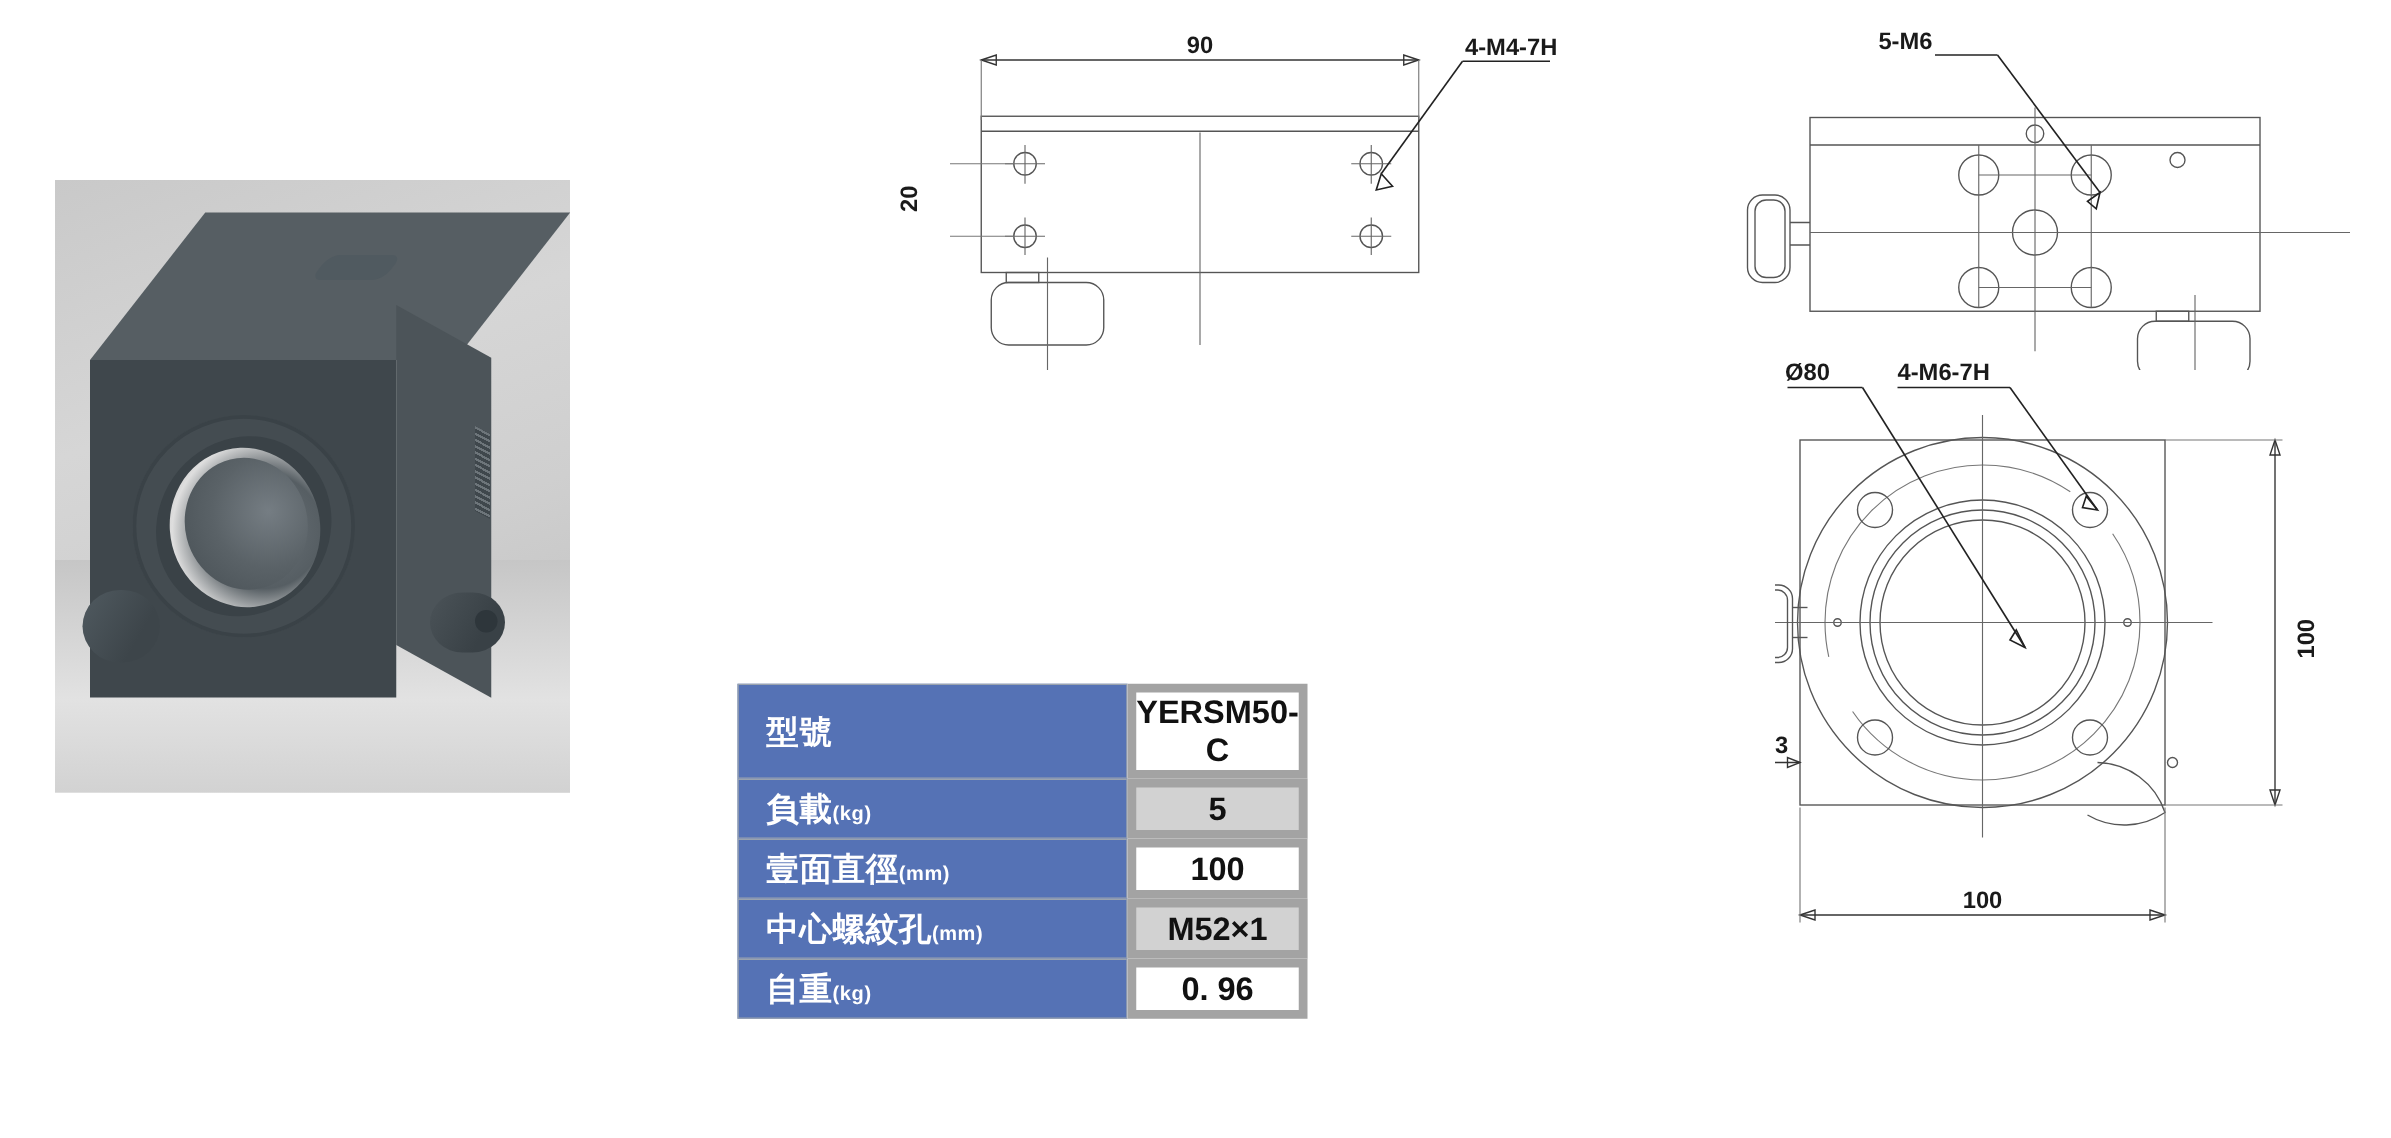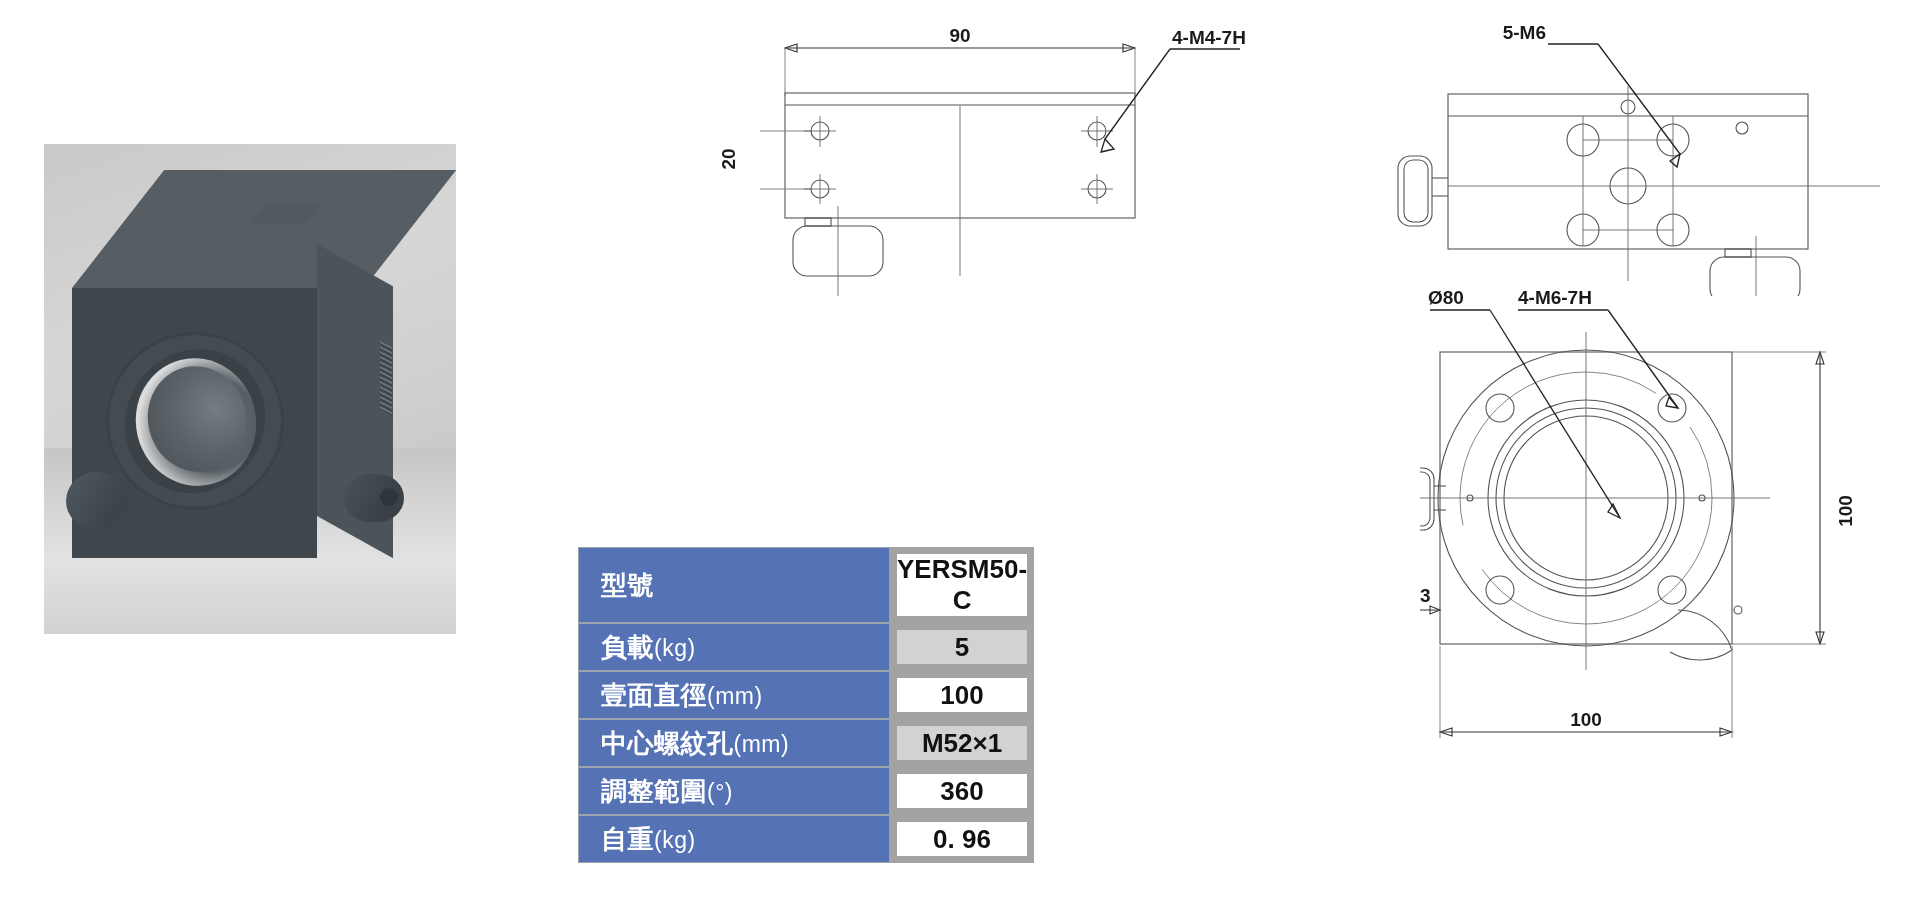--- a/index.html
+++ b/index.html
@@ -137,21 +137,21 @@
   .leadtext { font-size: 19px; font-weight: 700; }
   .ln { stroke: #555; stroke-width: 1.1; fill: none; }
   .ln-thin { stroke: #777; stroke-width: 0.9; fill: none; }
   .ln-dim { stroke: #333; stroke-width: 1.1; fill: none; }
   .ln-center { stroke: #666; stroke-width: 0.9; fill: none; }
   .ln-lead { stroke: #222; stroke-width: 1.3; fill: none; }
 
   
   #spec-table {
     position: absolute;
-    left: 578px;
+    left: 590px;
     top: 547px;
     border-collapse: separate;
     border-spacing: 0;
     font-family: "Liberation Sans", sans-serif;
   }
   #spec-table td {
     padding: 0;
     height: 48px;
     vertical-align: middle;
     box-sizing: border-box;
@@ -169,21 +169,21 @@
   .val-cell {
     width: 136px;
     background: #ffffff;
     color: #111111;
     font-size: 26px;
     font-weight: 700;
     text-align: center;
     border: 7px solid #a3a3a3;
   }
   .val-cell.shaded { background: #d2d2d2; }
-  .lbl-cell .unit { font-size: 23px; font-weight: 400; }
+  .lbl-cell .unit { font-size: 16px; font-weight: 700; }
 </style>
 </head>
 <body>
 
 <div id="product-photo">
   <div class="floor"></div>
   <div class="blk-top"></div>
   <div class="tab-top"></div>
   <div class="blk-side"></div>
   <div class="blk-front"></div>
@@ -358,21 +358,17 @@
       </tr>
       <tr>
         <td class="lbl-cell"><span>壹面直徑</span><span class="unit">(mm)</span></td>
         <td class="val-cell">100</td>
       </tr>
       <tr>
         <td class="lbl-cell"><span>中心螺紋孔</span><span class="unit">(mm)</span></td>
         <td class="val-cell shaded">M52×1</td>
       </tr>
       <tr>
-        <td class="lbl-cell"><span>調整範圍</span><span class="unit">(°)</span></td>
-        <td class="val-cell">360</td>
-      </tr>
-      <tr>
         <td class="lbl-cell"><span>自重</span><span class="unit">(kg)</span></td>
         <td class="val-cell">0. 96</td>
       </tr>
     </tbody>
 </table>
 
 </body></html>

